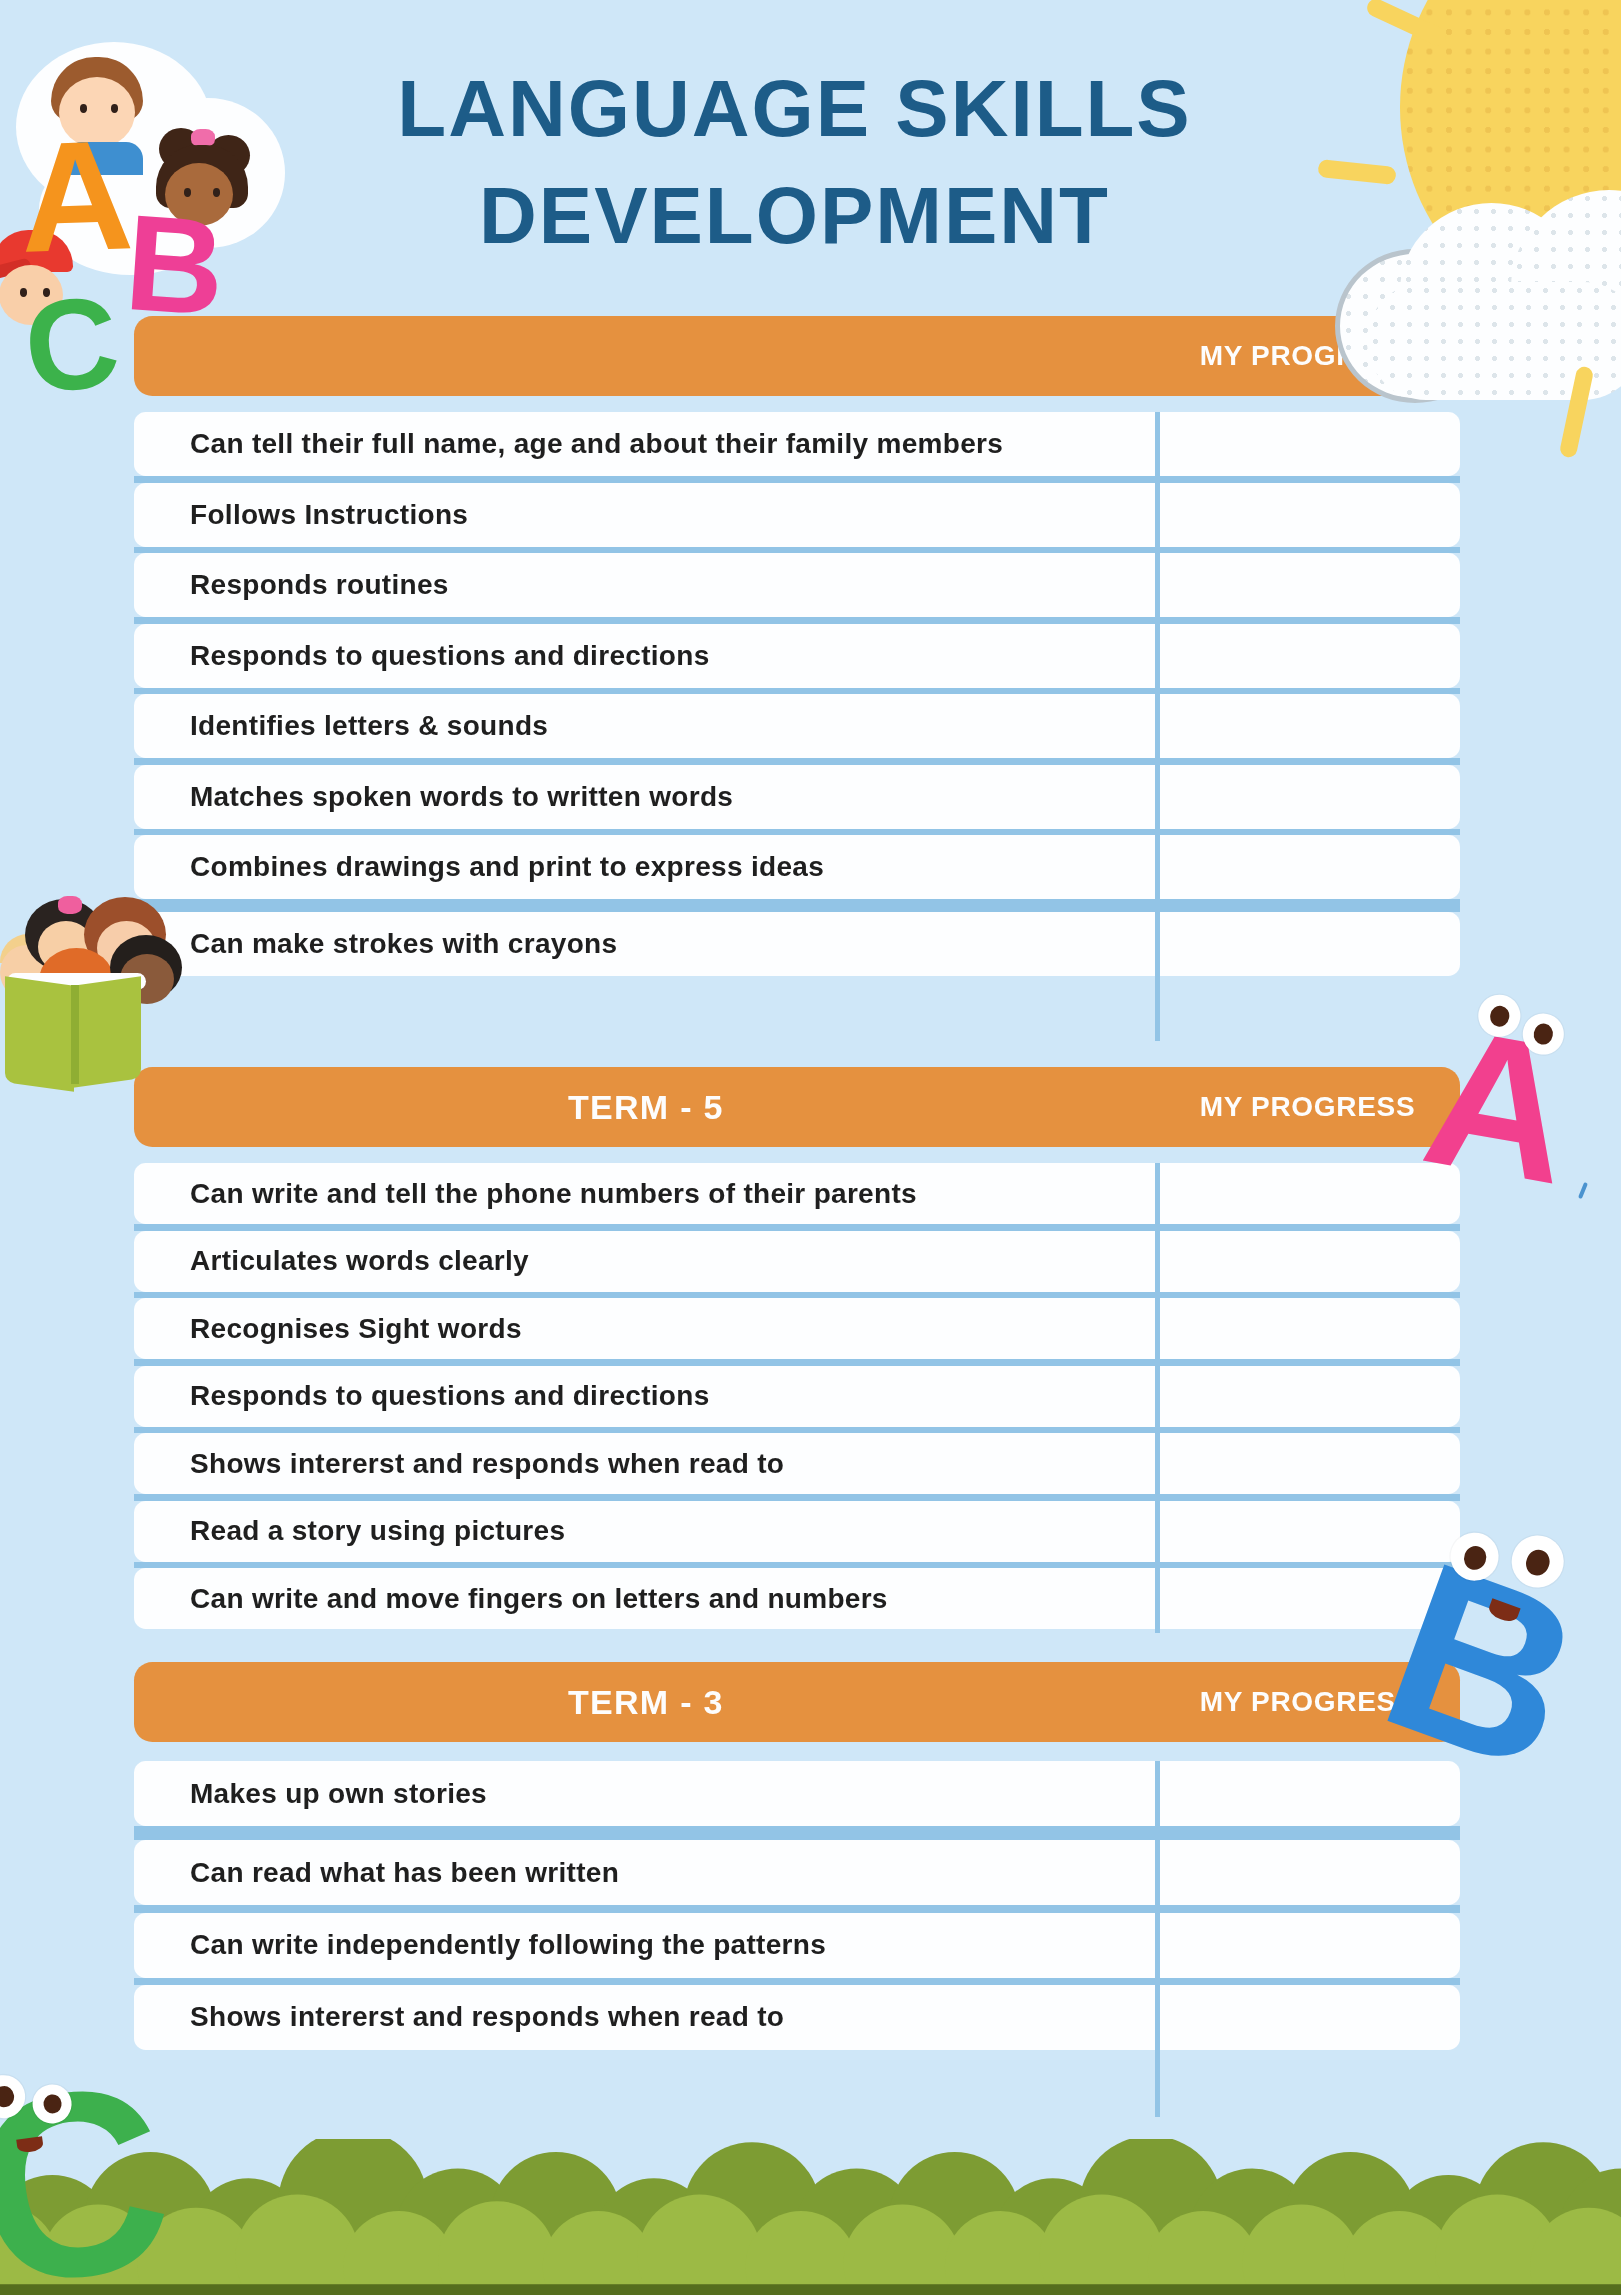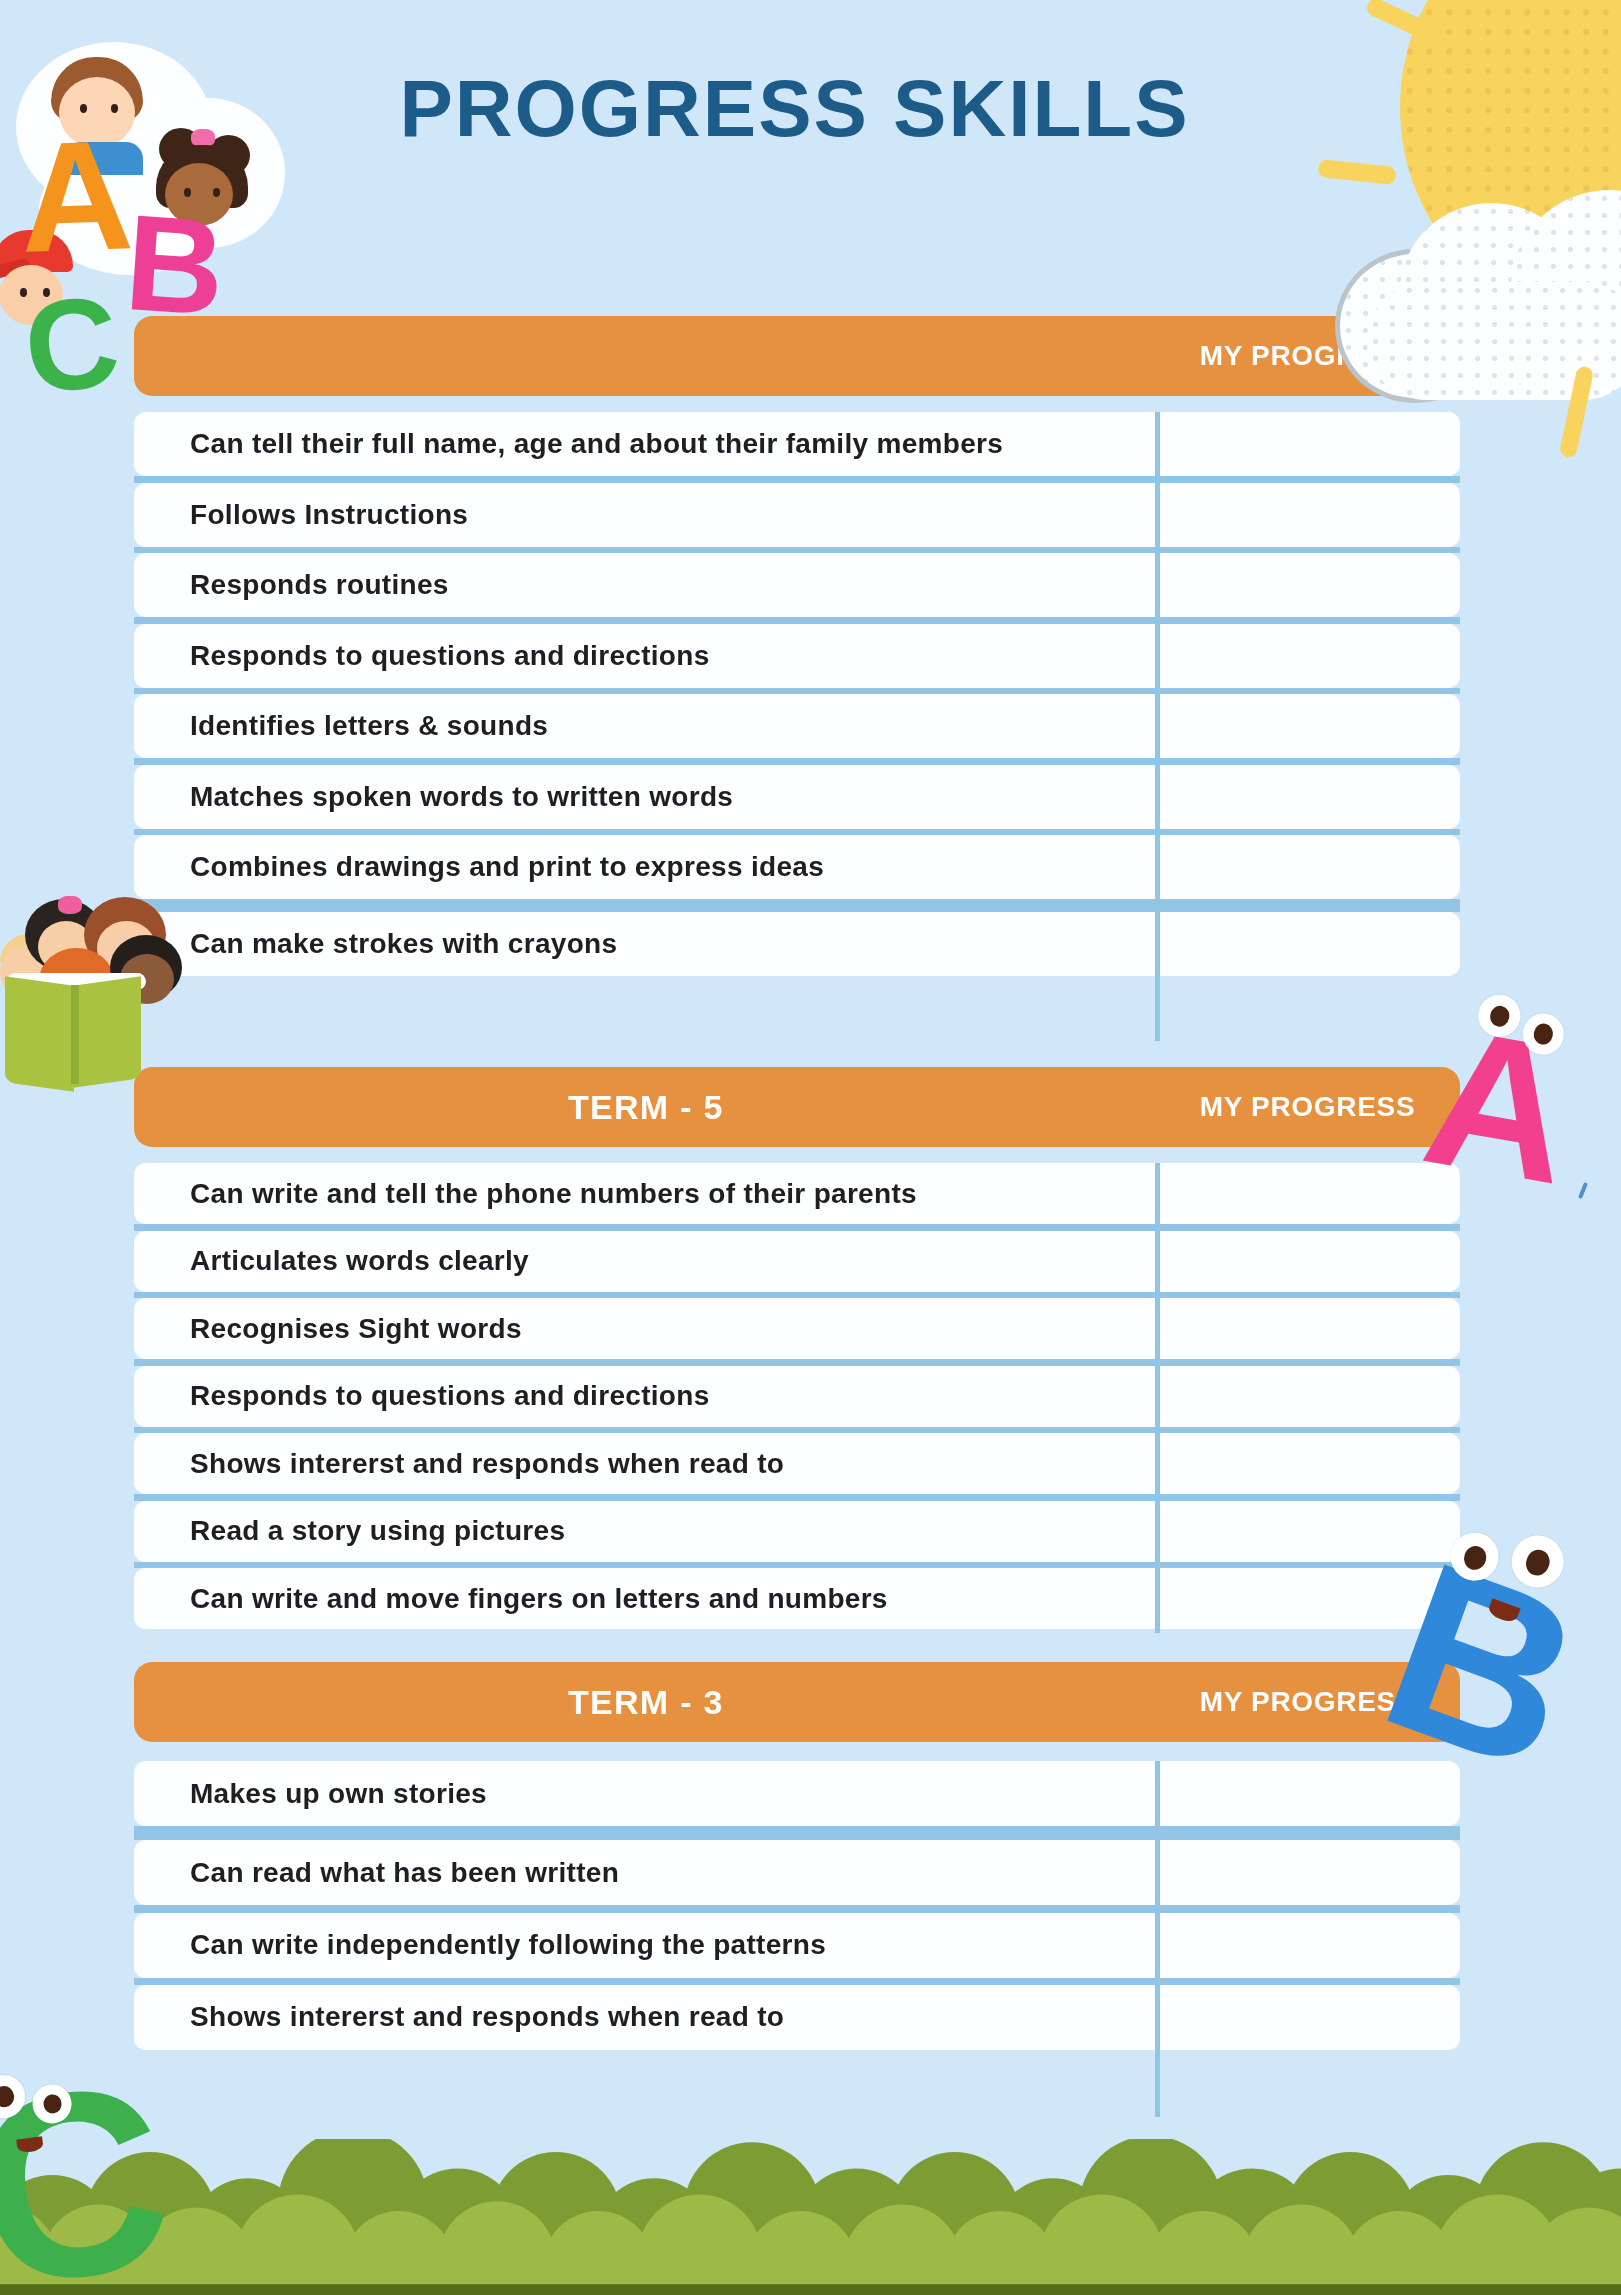--- a/index.html
+++ b/index.html
@@ -60,21 +60,22 @@
   
   #bushes{position:absolute;left:0;top:2139px;width:1621px;height:157px;z-index:3;}
   .sparkle{position:absolute;width:3.9px;height:17px;background:#4b93cf;border-radius:2.6px;z-index:2;}
 </style>
 </head>
 <body>
 
 <div id="page">
 
   <div class="title">
-    <div>PROGRESS SKILLS</div>
+    <div>LANGUAGE SKILLS</div>
+    <div>DEVELOPMENT</div>
   </div>
 
   <div id="sun" class="deco"></div>
   <div class="ray" style="left:1364px;top:13px;width:85px;height:18.3px;transform:rotate(25deg);"></div>
   <div class="ray" style="left:1318px;top:163px;width:78px;height:18.3px;transform:rotate(6deg);"></div>
   <div class="ray" style="left:1324px;top:340px;width:65px;height:17px;transform:rotate(-38deg);"></div>
   <div class="ray" style="left:1568px;top:366px;width:17px;height:92px;transform:rotate(12deg);z-index:5;"></div>
   <div id="cloud-tr" class="deco">
     <div class="puff" style="left:6.5px;top:59px;width:150px;height:144px;border:5.9px solid #b9c4cc;"></div>
     <div class="puff" style="left:72px;top:13px;width:183px;height:177px;"></div>

